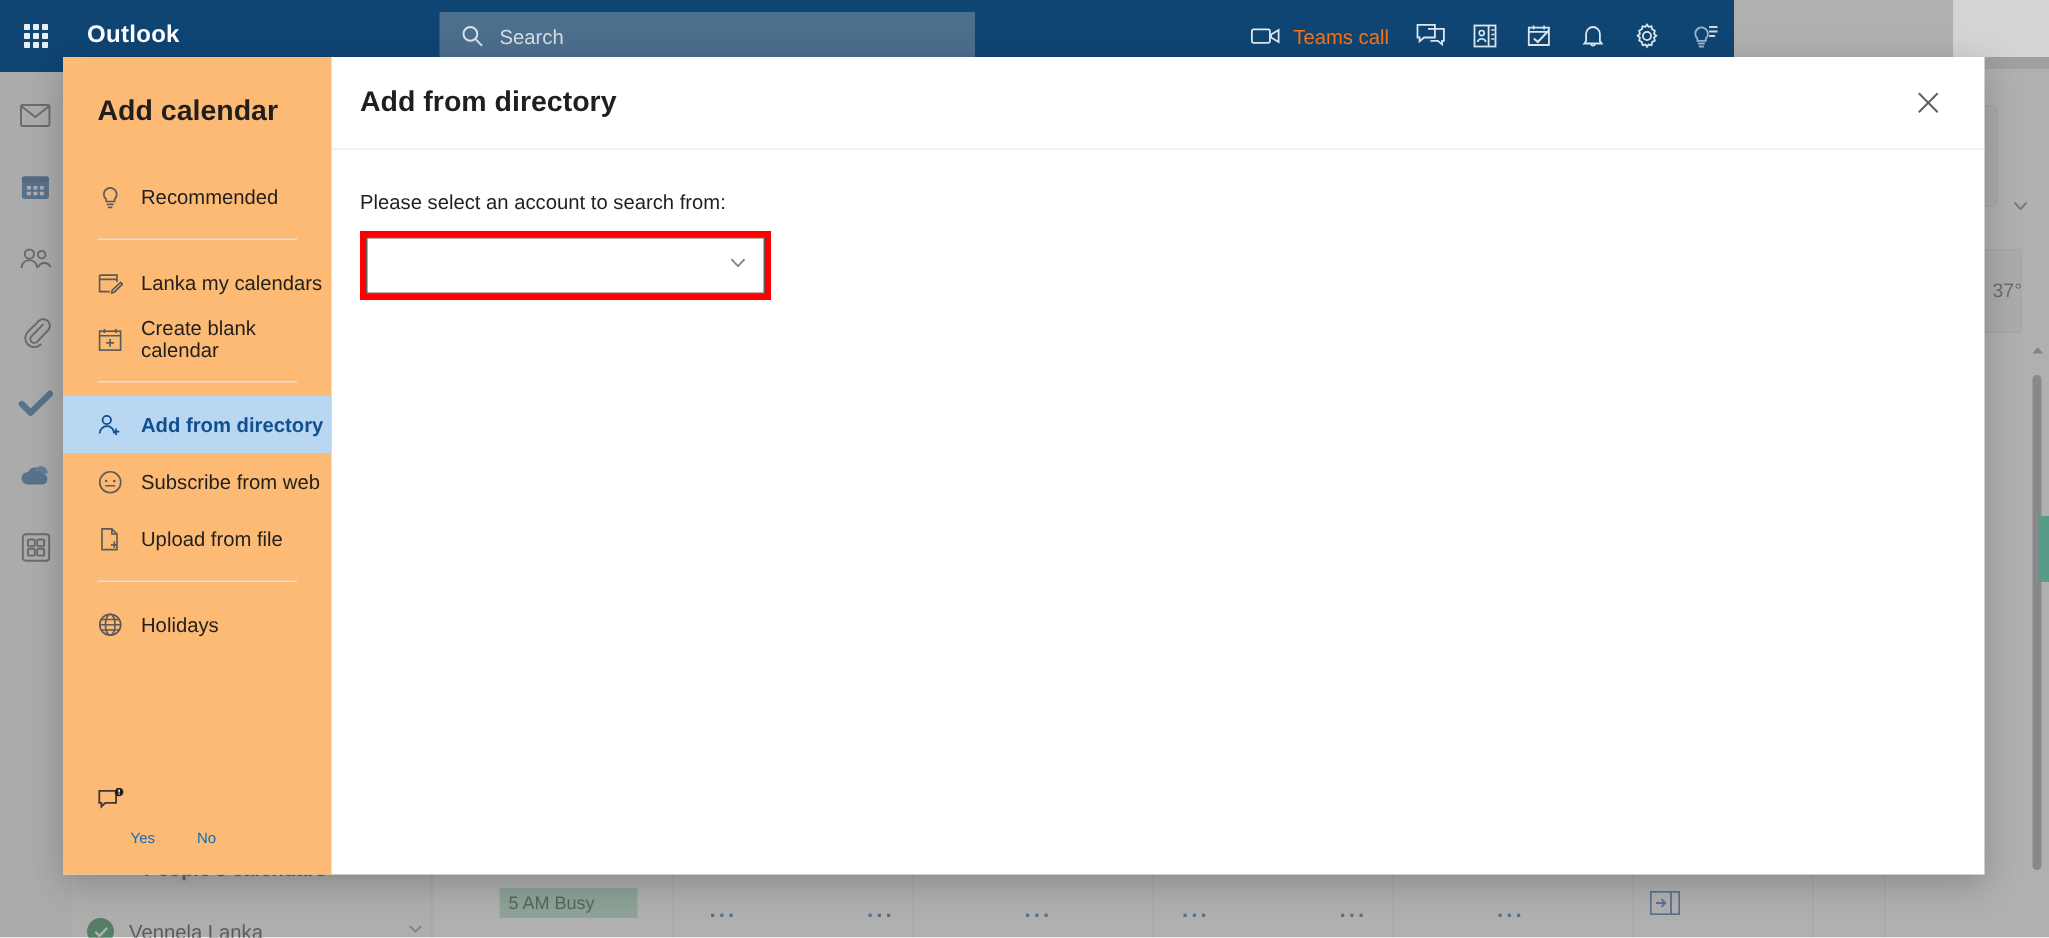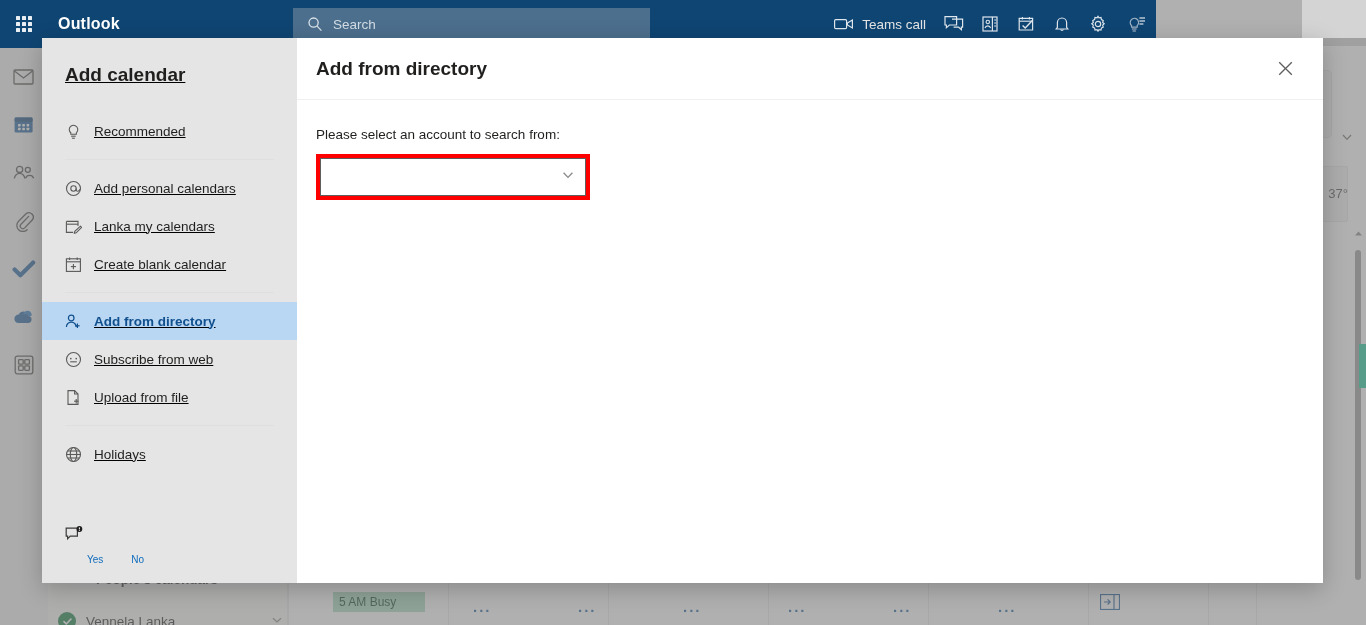--- a/index.html
+++ b/index.html
@@ -52,21 +52,21 @@
   .header-right {
     position: absolute; right: 0; top: 0; height: 48px;
     display: flex; align-items: center;
   }
   .hdr-btn {
     height: 48px; min-width: 34px; padding: 0 9px;
     display: flex; align-items: center; justify-content: center;
     gap: 8px; cursor: pointer;
   }
   .hdr-btn svg { display: block; }
-  .teams-label { color: #e5e5e5; font-size: 13.5px; white-space: nowrap; }
+  .teams-label { color: #f97316; font-size: 13.5px; white-space: nowrap; }
 
   
   .app-rail {
     position: absolute; left: 0; top: 48px;
     width: 48px; height: 577px;
     background: #f3f2f1;
     display: flex; flex-direction: column; align-items: center;
     padding-top: 12px; gap: 14px;
     z-index: 10;
   }
@@ -172,24 +172,23 @@
   .modal {
     position: absolute; left: 42px; top: 38px;
     width: 1281px; height: 545px;
     background: #ffffff;
     box-shadow: 0 6px 22px rgba(0,0,0,.22);
     display: flex;
     z-index: 40;
   }
 
   .modal-side {
-    width: 255px; background: #e5e5e5;
+    width: 179px; background: #fdba74;
     padding: 26px 0 0 0; flex: none;
     position: relative;
-    text-decoration: underline;
   }
   .side-title {
     font-size: 19px; font-weight: 600; color: #201f1e;
     padding: 0 0 0 23px; margin-bottom: 26px;
   }
   .side-item {
     display: flex; align-items: center; gap: 12px;
     height: 38px; padding-left: 23px;
     font-size: 13.5px; color: #201f1e; cursor: pointer;
   }
@@ -472,30 +471,20 @@
             <path d="M3.2 6.6 a4.3 4.3 0 1 1 7.2 3.2 v1.5 h-5.6 v-1.5 a4.3 4.3 0 0 1 -1.6 -3.2 z" fill="none" stroke="#5a5a58" stroke-width="1.1"></path>
             <line x1="5.1" y1="13.2" x2="9.7" y2="13.2" stroke="#5a5a58" stroke-width="1.1"></line>
             <line x1="5.9" y1="15.2" x2="8.9" y2="15.2" stroke="#5a5a58" stroke-width="1.1"></line>
           </svg>
         </span>
         <span>Recommended</span>
       </div>
 
       <div class="side-sep"></div>
 
-      <div class="side-item">
-        <span class="ico">
-          <svg width="17" height="17" viewBox="0 0 17 17">
-            <circle cx="8.5" cy="8.5" r="7" fill="none" stroke="#5a5a58" stroke-width="1.1"></circle>
-            <circle cx="8.5" cy="8.5" r="2.7" fill="none" stroke="#5a5a58" stroke-width="1.1"></circle>
-            <path d="M11.2 8.5 v2 a2 2 0 0 0 3.5 -1.2" fill="none" stroke="#5a5a58" stroke-width="1.1"></path>
-          </svg>
-        </span>
-        <span>Add personal calendars</span>
-      </div>
 
       <div class="side-item">
         <span class="ico">
           <svg width="17" height="17" viewBox="0 0 17 17">
             <path d="M1.4 3.4 H13 V8 M1.4 3.4 V14.4 H8.2" fill="none" stroke="#5a5a58" stroke-width="1.1"></path>
             <line x1="1.4" y1="6.2" x2="13" y2="6.2" stroke="#5a5a58" stroke-width="1.1"></line>
             <path d="M15.4 8.2 L16.6 9.4 L11.2 14.8 L9.4 15.2 L9.8 13.4 Z" fill="none" stroke="#5a5a58" stroke-width="1.1"></path>
           </svg>
         </span>
         <span>Lanka my calendars</span>

